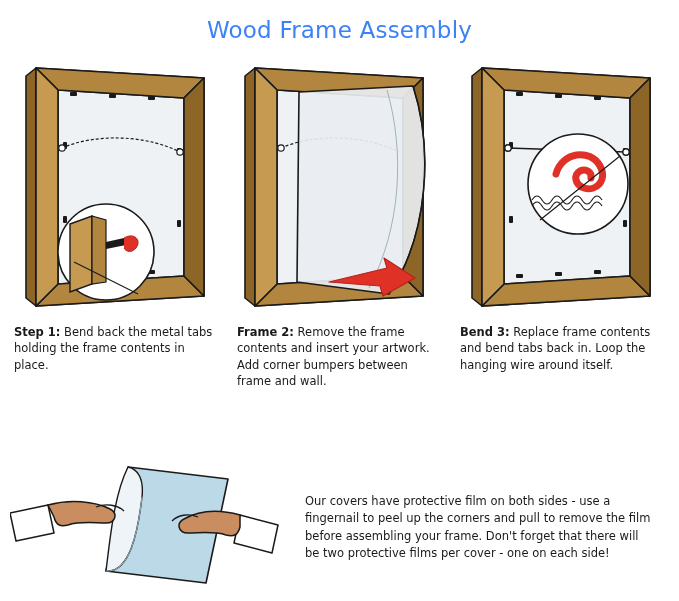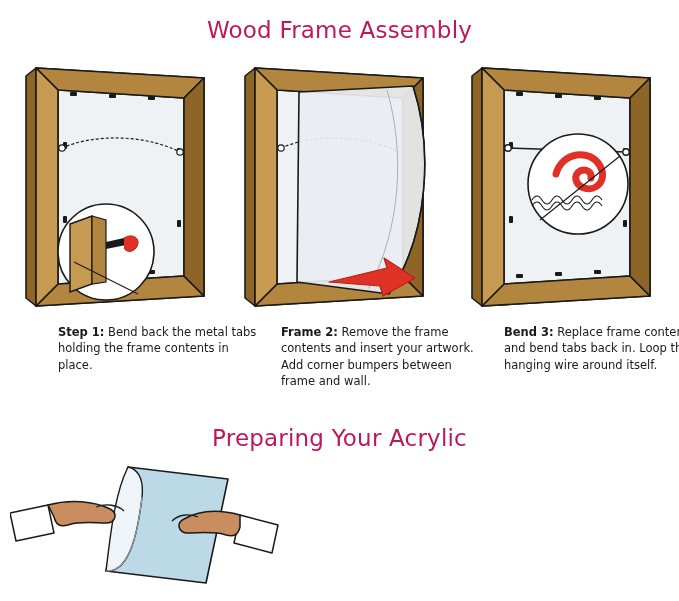--- a/index.html
+++ b/index.html
@@ -18,21 +18,21 @@
   .page {
     width: 679px;
     height: 601px;
     position: relative;
   }
   .section-title {
     text-align: center;
     font-size: 23px;
     font-weight: 400;
     letter-spacing: 0.2px;
-    color: #be185d;
+    color: #3b82f6;
     font-family: "DejaVu Sans", sans-serif;
   }
   #title-assembly {
     position: absolute;
     top: 2px;
     left: 0;
     width: 679px;
   }
   #title-acrylic {
     position: absolute;
@@ -61,21 +61,20 @@
     position: relative;
   }
   .step-caption {
     position: absolute;
     top: 268px;
     left: 0;
     width: 205px;
     font-size: 11.5px;
     line-height: 1.42;
     color: #1a1a1a;
-    margin-left: 44px;
   }
   .step-caption b {
     font-weight: 700;
   }
   .acrylic-row {
     position: absolute;
     top: 455px;
     left: 0;
     width: 679px;
     height: 140px;
@@ -231,21 +230,20 @@
             <path d="M96,118 c 6,-22 34,-26 44,-8 c 8,14 -4,26 -16,22 c -9,-3 -11,-13 -4,-17 c 6,-3 12,1 11,7" fill="none" stroke="#e03127" stroke-width="7" stroke-linecap="round"></path>
             <line x1="80" y1="164" x2="160" y2="100" stroke="#1a1a1a" stroke-width="1.2"></line>
           </g>
         </svg>
       </div>
       <div class="step-caption"><b>Bend 3:</b><span> Replace frame contents and bend tabs back in. Loop the hanging wire around itself.</span></div>
     </div>
 
   </div>
 
-  <h1 class="section-title" id="title-acrylic">Preparing Your Acrylic</h1>
 
   <div class="acrylic-row">
     <div class="acrylic-art">
       <svg width="270" height="140" viewBox="0 0 270 140">
 
         <g>
           <polygon points="118,12 218,24 196,128 96,116" fill="#bcd9e8" stroke="#1a1a1a" stroke-width="1.6" stroke-linejoin="round"></polygon>
 
           <path d="M118,12 C 104,40 100,84 96,116 C 120,118 128,76 132,42 C 134,24 128,14 118,12 Z" fill="#eef4f7" stroke="#1a1a1a" stroke-width="1.4" stroke-linejoin="round"></path>
           <path d="M132,42 C 128,76 120,118 96,116" fill="none" stroke="#9fb3bd" stroke-width="1"></path>
@@ -257,15 +255,16 @@
           <path d="M86,52 C 96,48 108,50 114,56" fill="none" stroke="#1a1a1a" stroke-width="1.3"></path>
         </g>
 
         <g stroke="#1a1a1a" stroke-width="1.5" stroke-linejoin="round">
           <path d="M268,70 L230,60 L224,88 L262,98 Z" fill="#ffffff"></path>
           <path d="M230,60 C 208,54 188,56 174,64 C 166,68 168,78 178,78 C 190,78 204,76 216,80 C 224,82 228,80 230,72 Z" fill="#c98d5f"></path>
           <path d="M188,62 C 178,58 168,60 162,66" fill="none" stroke="#1a1a1a" stroke-width="1.3"></path>
         </g>
       </svg>
     </div>
+    <div class="acrylic-text">Our covers have protective film on both sides - use a fingernail to peel up the corners and pull to remove the film before assembling your frame. Don't forget that there will be two protective films per cover - one on each side!</div>
   </div>
 
 </div>
 
 </body></html>

